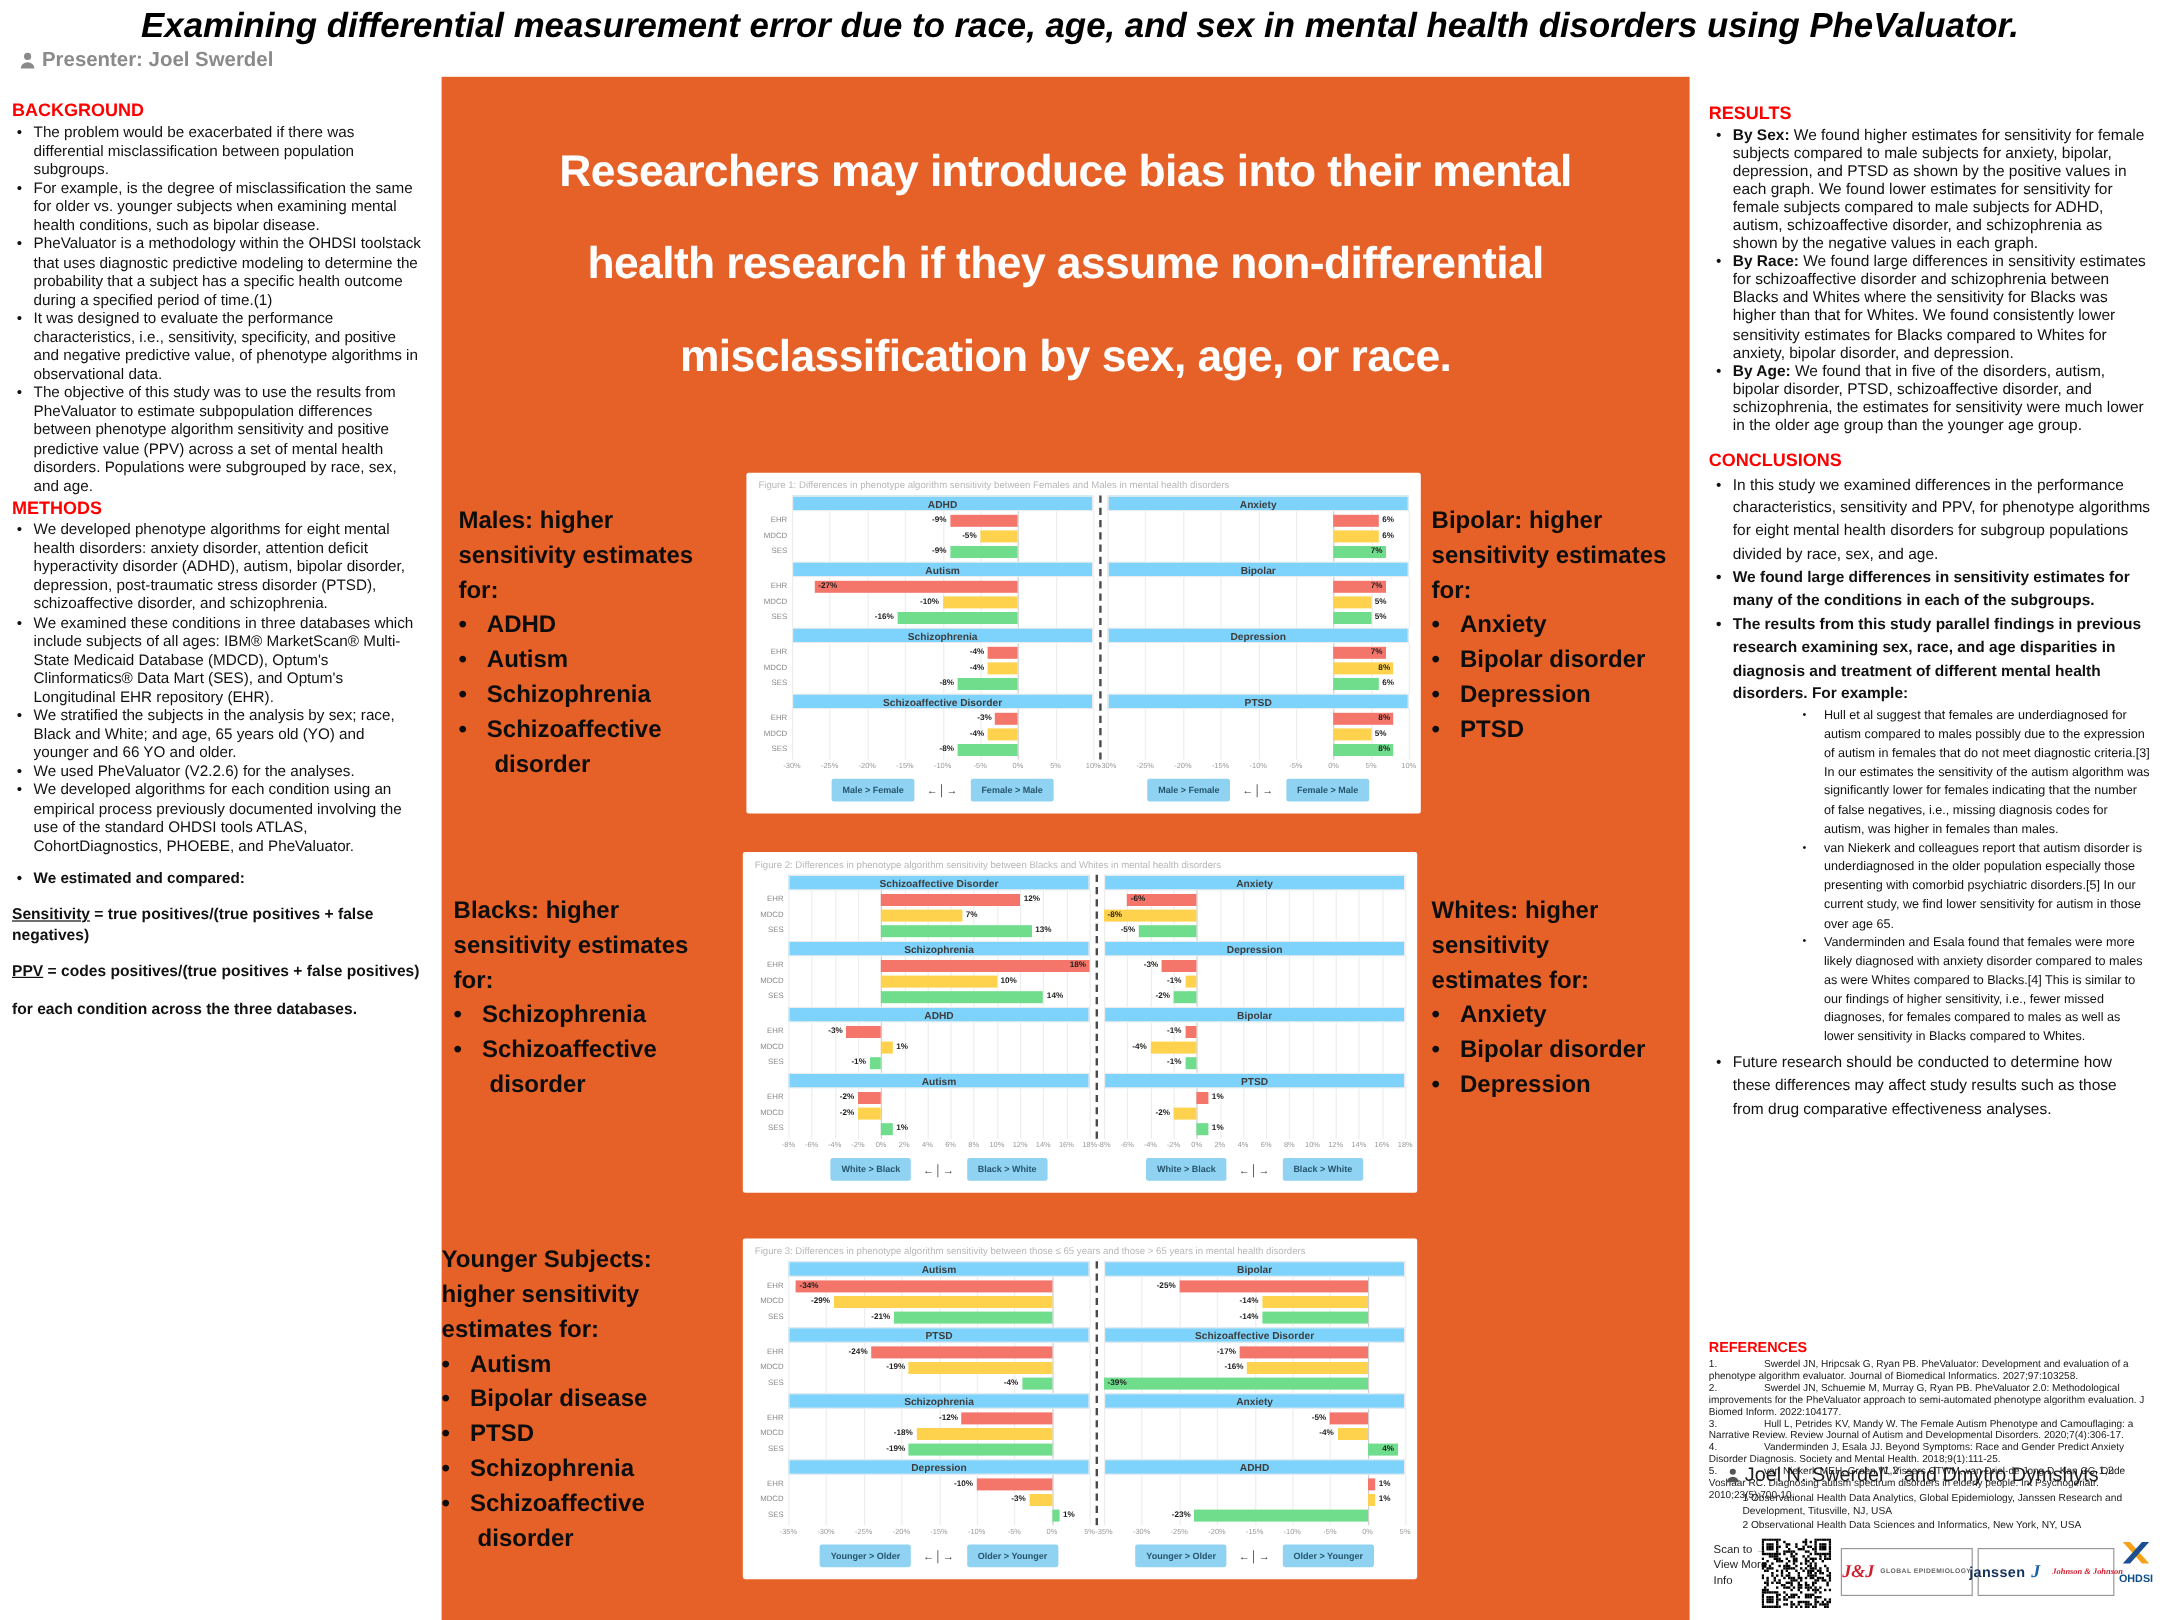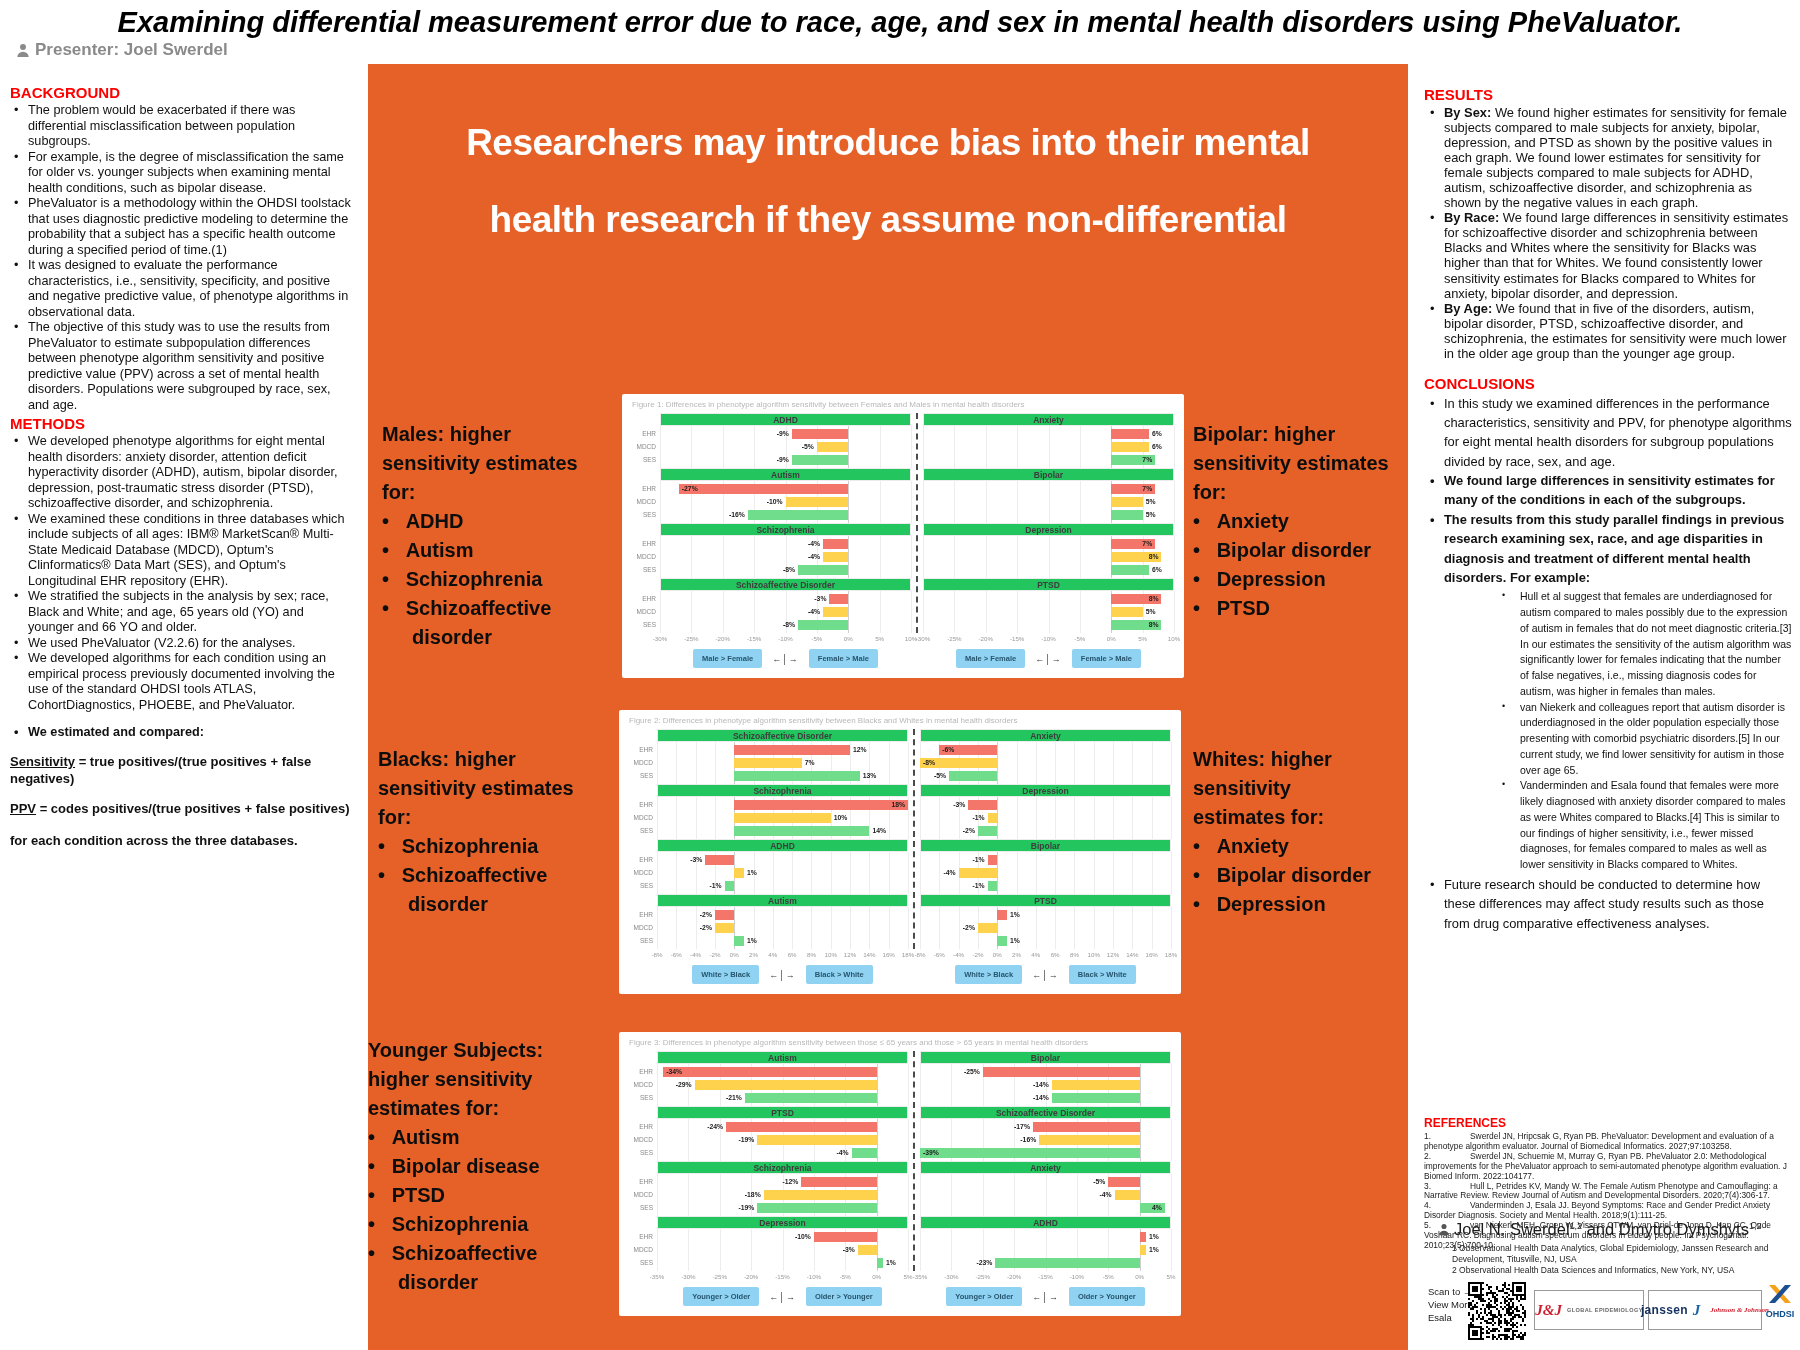--- a/index.html
+++ b/index.html
@@ -33,21 +33,21 @@
   .annot{position:absolute;color:#0d0d0d;font-weight:bold;font-size:20px;line-height:1.45;}
   .annot ul{list-style:none;margin:0;padding:0;}
   .annot li{padding-left:30px;text-indent:-30px;}
 
   
   .figure{position:absolute;background:#fff;border-radius:2px;padding:4px 8px;box-sizing:border-box;}
   .fig-caption{font-size:8px;color:#b8b8b8;margin:2px 0 4px 2px;white-space:nowrap;overflow:hidden;}
   .fig-body{display:flex;align-items:flex-start;}
   .fig-col{flex:none;}
   .fig-divider{width:0;border-left:2px dashed #4a4a4a;margin:0 5px;}
-  .panel-title{background:#22c55e;border:1px solid #ececec;box-sizing:border-box;font-size:8.5px;
+  .panel-title{background:#7dd3fc;border:1px solid #ececec;box-sizing:border-box;font-size:8.5px;
                font-weight:bold;color:#3d3d3d;text-align:center;height:13px;line-height:12px;}
   .prow{display:flex;}
   .rlabels{position:relative;}
   .rlabel{position:absolute;left:0;right:4px;font-size:6.5px;color:#888;text-align:right;}
   .plot{position:relative;background:#fff;}
   .gline{position:absolute;top:0;bottom:0;width:1px;background:#ededed;}
   .zline{position:absolute;top:0;bottom:0;width:1px;background:#cfcfcf;}
   .bar{position:absolute;}
   .vlab{position:absolute;font-size:6.8px;font-weight:bold;color:#1c1c1c;white-space:nowrap;}
   .axis{position:relative;height:11px;}
@@ -133,20 +133,21 @@
     <div class="formula">
       <span class="term">PPV</span><span> = codes positives/(true positives + false positives)</span>
     </div>
     <div class="closing">for each condition across the three databases.</div>
   </div>
 
   <div class="orange">
     <div class="headline" id="headline">
         <div>Researchers may introduce bias into their mental</div>
         <div>health research if they assume non-differential</div>
+        <div>misclassification by sex, age, or race.</div>
       </div>
     <div id="annotations">
         <div class="annot" style="left: 14px; top: 356px; width: 215px;">
           <div>Males: higher sensitivity estimates for:</div>
           <ul>
             <li>•&nbsp;&nbsp;&nbsp;ADHD</li>
             <li>•&nbsp;&nbsp;&nbsp;Autism</li>
             <li>•&nbsp;&nbsp;&nbsp;Schizophrenia</li>
             <li>•&nbsp;&nbsp;&nbsp;Schizoaffective disorder</li>
           </ul>
@@ -1005,21 +1006,21 @@
     <span><span>Joel N. Swerdel</span><sup>1,2</sup><span> and </span><span>Dmytro Dymshyts</span><sup>1,2</sup></span>
   </div>
   <div class="affils" id="affils">
       <div>1 Observational Health Data Analytics, Global Epidemiology, Janssen Research and Development, Titusville, NJ, USA</div>
       <div>2 Observational Health Data Sciences and Informatics, New York, NY, USA</div>
     </div>
 
   <div class="scan" id="scan">
       <div>Scan to →</div>
       <div>View More</div>
-      <div>Esala</div>
+      <div>Info</div>
     </div>
   <svg class="qr" id="qr" viewBox="0 0 29 29">
       <rect x="0" y="0" width="1" height="1" fill="#000"></rect>
       <rect x="1" y="0" width="1" height="1" fill="#000"></rect>
       <rect x="2" y="0" width="1" height="1" fill="#000"></rect>
       <rect x="3" y="0" width="1" height="1" fill="#000"></rect>
       <rect x="4" y="0" width="1" height="1" fill="#000"></rect>
       <rect x="5" y="0" width="1" height="1" fill="#000"></rect>
       <rect x="6" y="0" width="1" height="1" fill="#000"></rect>
       <rect x="7" y="0" width="1" height="1" fill="#000"></rect>

